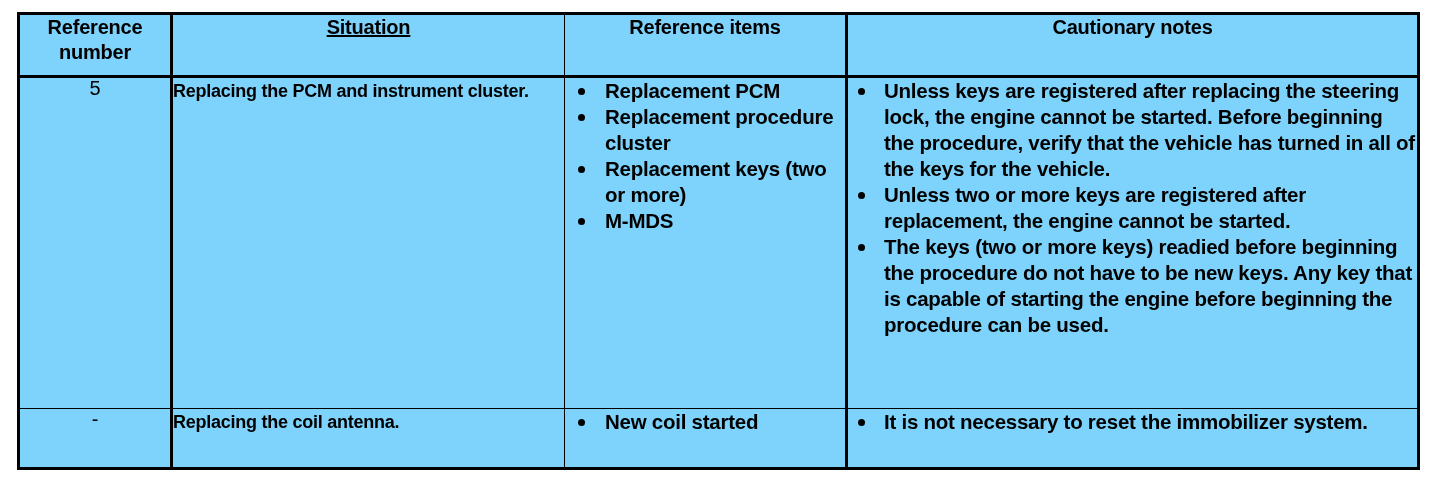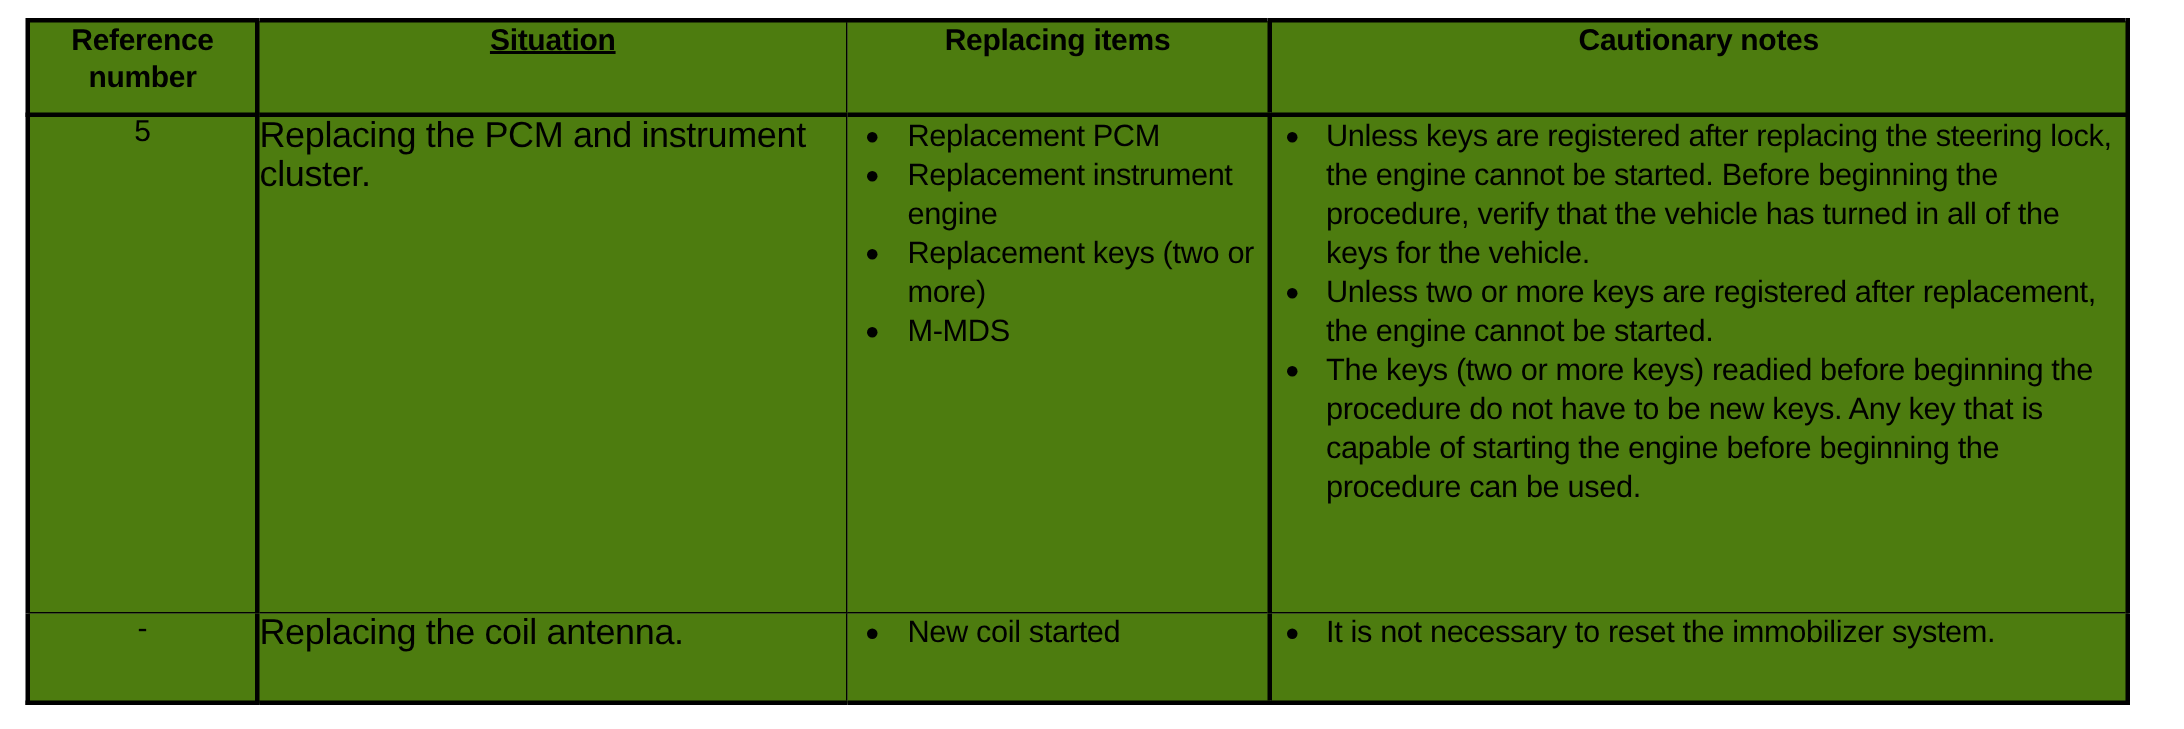--- a/index.html
+++ b/index.html
@@ -32,21 +32,21 @@
     border-collapse: collapse;
     table-layout: fixed;
     background: #ffffff;
   }
 
   .svc-table td,
   .svc-table th {
     border: 1.5px solid #000000;
     vertical-align: top;
     padding: 0;
-    background: #4d7c0f;
+    background: #7dd3fc;
   }
 
   
   .svc-table {
     border: 3px solid #000000;
   }
   .hdr-row th {
     border-bottom: 3px solid #000000;
   }
   .hdr-row th:first-child,
@@ -86,44 +86,46 @@
     font-size: 20px;
     font-weight: normal;
     vertical-align: middle;
   }
   .cell-ref .ref-val {
     display: block;
     line-height: 1;
   }
 
   .cell-sit {
-    font-size: 24px;
+    font-size: 18px;
     line-height: 26px;
     letter-spacing: -0.25px;
     padding: 11px 6px 8px 8px;
+    font-weight: bold;
   }
   .sit-text { display: block; }
 
   .cell-items,
   .cell-notes {
     font-size: 20.5px;
     line-height: 26px;
     letter-spacing: -0.25px;
     padding: 11px 6px 8px 6px;
   }
 
   ul.bullets {
     margin: 0;
     padding: 0;
     list-style: none;
   }
   ul.bullets > li {
     position: relative;
     padding-left: 40px;
     margin: 0 0 0 0;
+    font-weight: bold;
   }
   ul.bullets > li .bullet-dot {
     position: absolute;
     left: 13px;
     top: 10px;
     width: 7px;
     height: 7px;
     background: #000000;
     border-radius: 50%;
   }
@@ -161,21 +163,21 @@
     <thead>
       <tr class="hdr-row">
         <th class="col-ref">
           <span class="hdr-label">Reference</span>
           <span class="hdr-label">number</span>
         </th>
         <th class="col-sit">
           <span class="hdr-label">Situation</span>
         </th>
         <th class="col-items">
-          <span class="hdr-label">Replacing items</span>
+          <span class="hdr-label">Reference items</span>
         </th>
         <th class="col-notes">
           <span class="hdr-label">Cautionary notes</span>
         </th>
       </tr>
     </thead>
 
     <tbody>
 
       <tr class="body-row row-5">
@@ -186,21 +188,21 @@
           <span class="sit-text">Replacing the PCM and instrument cluster.</span>
         </td>
         <td class="cell-items">
           <ul class="bullets">
             <li>
               <span class="bullet-dot"></span>
               <span class="li-text">Replacement PCM</span>
             </li>
             <li>
               <span class="bullet-dot"></span>
-              <span class="li-text">Replacement instrument engine</span>
+              <span class="li-text">Replacement procedure cluster</span>
             </li>
             <li>
               <span class="bullet-dot"></span>
               <span class="li-text">Replacement keys (two or more)</span>
             </li>
             <li>
               <span class="bullet-dot"></span>
               <span class="li-text">M-MDS</span>
             </li>
           </ul>

